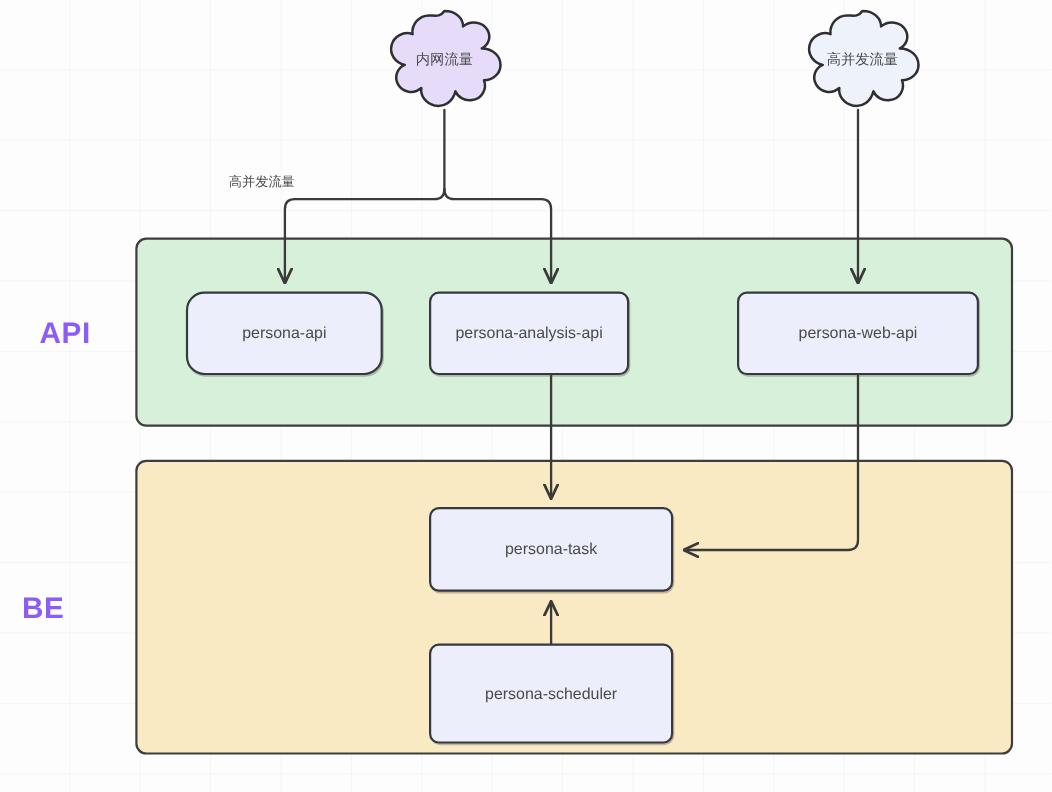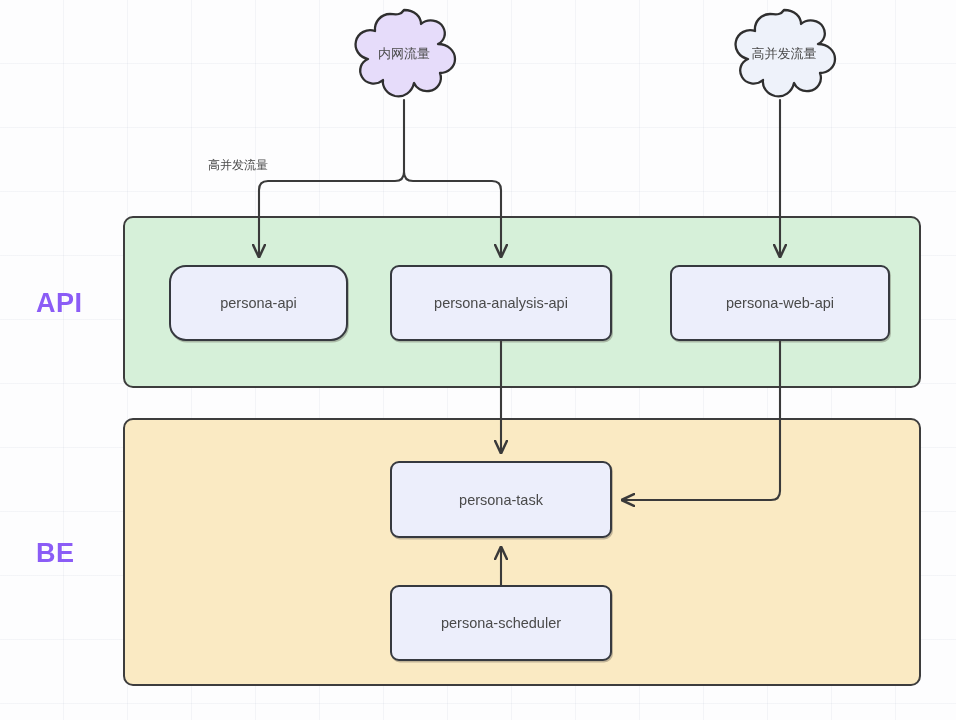--- a/index.html
+++ b/index.html
@@ -50,42 +50,42 @@
   .group-label {
     position: absolute;
     color: #8b5cf6;
     font-weight: bold;
     font-size: 27px;
     letter-spacing: 0.5px;
     font-family: "Liberation Sans", "DejaVu Sans", sans-serif;
     white-space: nowrap;
   }
   #label-api { left: 36px; top: 288px; }
-  #label-be  { left: 36px; top: 538px; }
+  #label-be  { left: 20px; top: 538px; }
 
   
   .node {
     position: absolute;
     background: #eceefb;
     border: 2px solid #36393f;
     border-radius: 9px;
     box-sizing: border-box;
     display: flex;
     align-items: center;
     justify-content: center;
     color: #4a4a4a;
     font-size: 14.5px;
     font-family: "Liberation Sans", "DejaVu Sans", sans-serif;
     box-shadow: 1px 1.5px 0 rgba(80,70,60,0.33);
   }
   #node-persona-api        { left: 169px; top: 265px; width: 179px; height: 76px; border-radius: 17px; }
-  #node-persona-analysis   { left: 390px; top: 265px; width: 222px; height: 76px; }
+  #node-persona-analysis   { left: 390px; top: 265px; width: 182px; height: 76px; }
   #node-persona-web-api    { left: 670px; top: 265px; width: 220px; height: 76px; }
   #node-persona-task       { left: 390px; top: 461px; width: 222px; height: 77px; }
-  #node-persona-scheduler  { left: 390px; top: 585px; width: 222px; height: 76px; }
+  #node-persona-scheduler  { left: 390px; top: 585px; width: 222px; height: 91px; }
 
   
   .cloud-wrap {
     position: absolute;
     display: flex;
     align-items: center;
     justify-content: center;
     text-align: right;
   }
   #cloud-intranet { left: 342px; top: 6px; width: 124px; height: 96px; }

